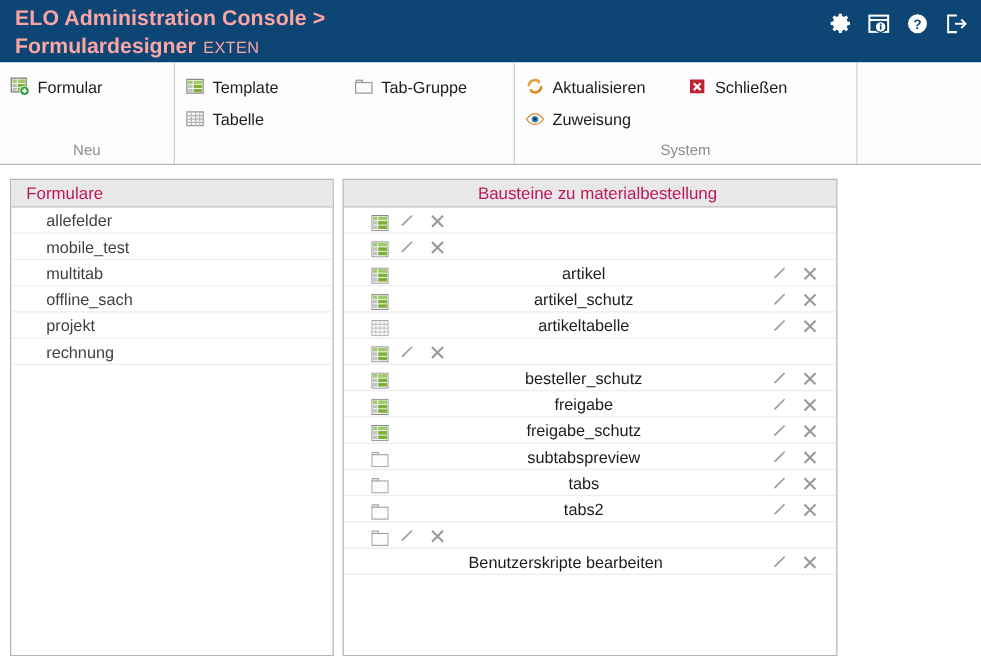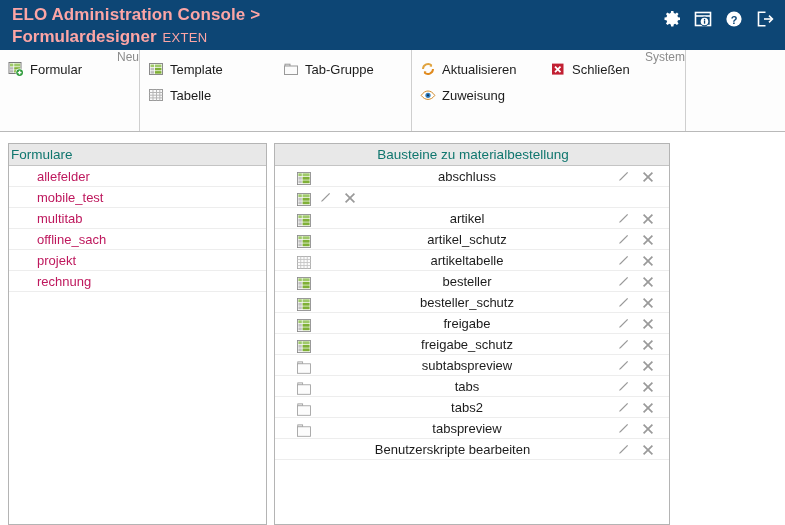--- a/index.html
+++ b/index.html
@@ -69,21 +69,21 @@
     display: flex;
     box-sizing: border-box;
     position: relative;
   }
   .rgroup {
     position: relative;
     box-sizing: border-box;
     border-right: 1px solid #cfcfcf;
     height: 100%;
     display: flex;
-    flex-direction: row;
+    flex-direction: column;
   }
   .rgroup.last { border-right: none; }
   .rgroup-body {
     flex: 1 1 auto;
     display: flex;
     flex-wrap: wrap;
     align-content: flex-start;
     padding: 6px 0 0 0;
   }
   .rgroup-label {
@@ -132,23 +132,23 @@
     overflow: hidden;
   }
   #panel-formulare { left: 8px; width: 259px; }
   #panel-bausteine { left: 274px; width: 396px; text-align: center; }
 
   .panel-header {
     background: #e8e8e8;
     border-bottom: 1px solid #c4c4c4;
     height: 22px;
     line-height: 22px;
-    padding-left: 2px;
+    padding-left: 12px;
     font-size: 13.5px;
-    color: #0f766e;
+    color: #be185d;
     box-sizing: border-box;
   }
   .panel-list {
     position: absolute;
     top: 22px;
     left: 0;
     right: 0;
     bottom: 0;
     overflow: hidden;
   }
@@ -156,21 +156,21 @@
     height: 21px;
     line-height: 21px;
     border-bottom: 1px solid #ededed;
     box-sizing: border-box;
     display: flex;
     align-items: center;
     padding-left: 28px;
     cursor: pointer;
     position: relative;
     font-size: 13px;
-    color: #be185d;
+    color: #404040;
   }
   .lrow.selected { background: #e2e2e2; }
 
   
   .brow {
     height: 21px;
     line-height: 21px;
     border-bottom: 1px solid #ededed;
     box-sizing: border-box;
     display: flex;
@@ -400,21 +400,20 @@
         <div class="brow">
           <span class="bicon"><svg viewBox="0 0 16 15" width="14" height="13">
               <rect x="0.5" y="0.5" width="15" height="14" fill="#ffffff" stroke="#8a8a8a" stroke-width="1"></rect>
               <rect x="1.5" y="1.5" width="4" height="3.3" fill="#9fc96a"></rect>
               <rect x="6.3" y="1.5" width="8.2" height="3.3" fill="#9fc96a"></rect>
               <rect x="1.5" y="5.6" width="4" height="3.3" fill="#c2c2c2"></rect>
               <rect x="6.3" y="5.6" width="8.2" height="3.3" fill="#7fb036"></rect>
               <rect x="1.5" y="9.7" width="4" height="3.3" fill="#c2c2c2"></rect>
               <rect x="6.3" y="9.7" width="8.2" height="3.3" fill="#7fb036"></rect>
             </svg></span>
-          <span class="blabel">abschluss</span>
           <span class="row-actions">
             <span class="act"><svg viewBox="0 0 14 14" width="14" height="14">
                 <path d="M11.2 1.9 L12.1 2.8 L4.6 10.3 L3.1 10.8 L3.6 9.4 Z" fill="#9a9a9a"></path>
               </svg></span>
             <span class="act"><svg viewBox="0 0 14 14" width="14" height="14">
                 <path d="M2.6 2.6 L11.4 11.4 M11.4 2.6 L2.6 11.4" stroke="#9a9a9a" stroke-width="1.7"></path>
               </svg></span>
           </span>
         </div>
         <div class="brow">
@@ -499,21 +498,20 @@
         <div class="brow">
           <span class="bicon"><svg viewBox="0 0 16 15" width="14" height="13">
               <rect x="0.5" y="0.5" width="15" height="14" fill="#ffffff" stroke="#8a8a8a" stroke-width="1"></rect>
               <rect x="1.5" y="1.5" width="4" height="3.3" fill="#9fc96a"></rect>
               <rect x="6.3" y="1.5" width="8.2" height="3.3" fill="#9fc96a"></rect>
               <rect x="1.5" y="5.6" width="4" height="3.3" fill="#c2c2c2"></rect>
               <rect x="6.3" y="5.6" width="8.2" height="3.3" fill="#7fb036"></rect>
               <rect x="1.5" y="9.7" width="4" height="3.3" fill="#c2c2c2"></rect>
               <rect x="6.3" y="9.7" width="8.2" height="3.3" fill="#7fb036"></rect>
             </svg></span>
-          <span class="blabel">besteller</span>
           <span class="row-actions">
             <span class="act"><svg viewBox="0 0 14 14" width="14" height="14">
                 <path d="M11.2 1.9 L12.1 2.8 L4.6 10.3 L3.1 10.8 L3.6 9.4 Z" fill="#9a9a9a"></path>
               </svg></span>
             <span class="act"><svg viewBox="0 0 14 14" width="14" height="14">
                 <path d="M2.6 2.6 L11.4 11.4 M11.4 2.6 L2.6 11.4" stroke="#9a9a9a" stroke-width="1.7"></path>
               </svg></span>
           </span>
         </div>
         <div class="brow">
@@ -619,21 +617,20 @@
             <span class="act"><svg viewBox="0 0 14 14" width="14" height="14">
                 <path d="M2.6 2.6 L11.4 11.4 M11.4 2.6 L2.6 11.4" stroke="#9a9a9a" stroke-width="1.7"></path>
               </svg></span>
           </span>
         </div>
         <div class="brow">
           <span class="bicon"><svg viewBox="0 0 16 15" width="14" height="13">
               <rect x="0.8" y="1" width="5.6" height="2.6" fill="#f0f0f0" stroke="#a0a0a0" stroke-width="1"></rect>
               <rect x="0.5" y="3.2" width="15" height="11" fill="#fcfcfc" stroke="#a0a0a0" stroke-width="1"></rect>
             </svg></span>
-          <span class="blabel">tabspreview</span>
           <span class="row-actions">
             <span class="act"><svg viewBox="0 0 14 14" width="14" height="14">
                 <path d="M11.2 1.9 L12.1 2.8 L4.6 10.3 L3.1 10.8 L3.6 9.4 Z" fill="#9a9a9a"></path>
               </svg></span>
             <span class="act"><svg viewBox="0 0 14 14" width="14" height="14">
                 <path d="M2.6 2.6 L11.4 11.4 M11.4 2.6 L2.6 11.4" stroke="#9a9a9a" stroke-width="1.7"></path>
               </svg></span>
           </span>
         </div>
         <div class="brow noicon">

